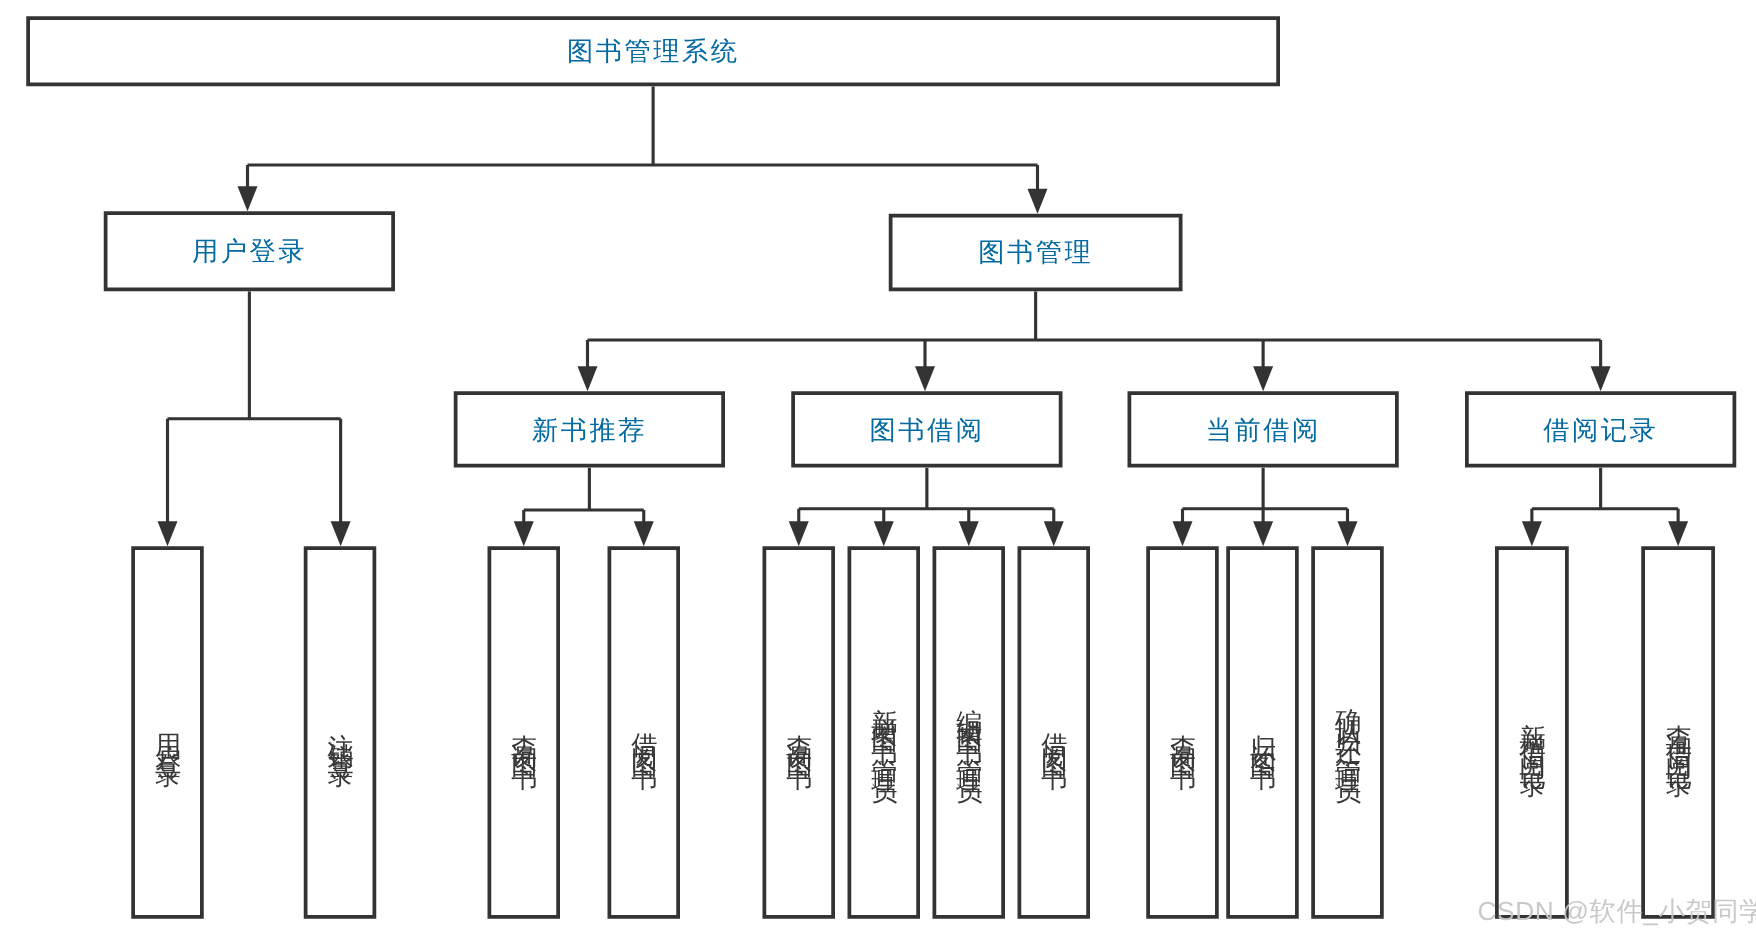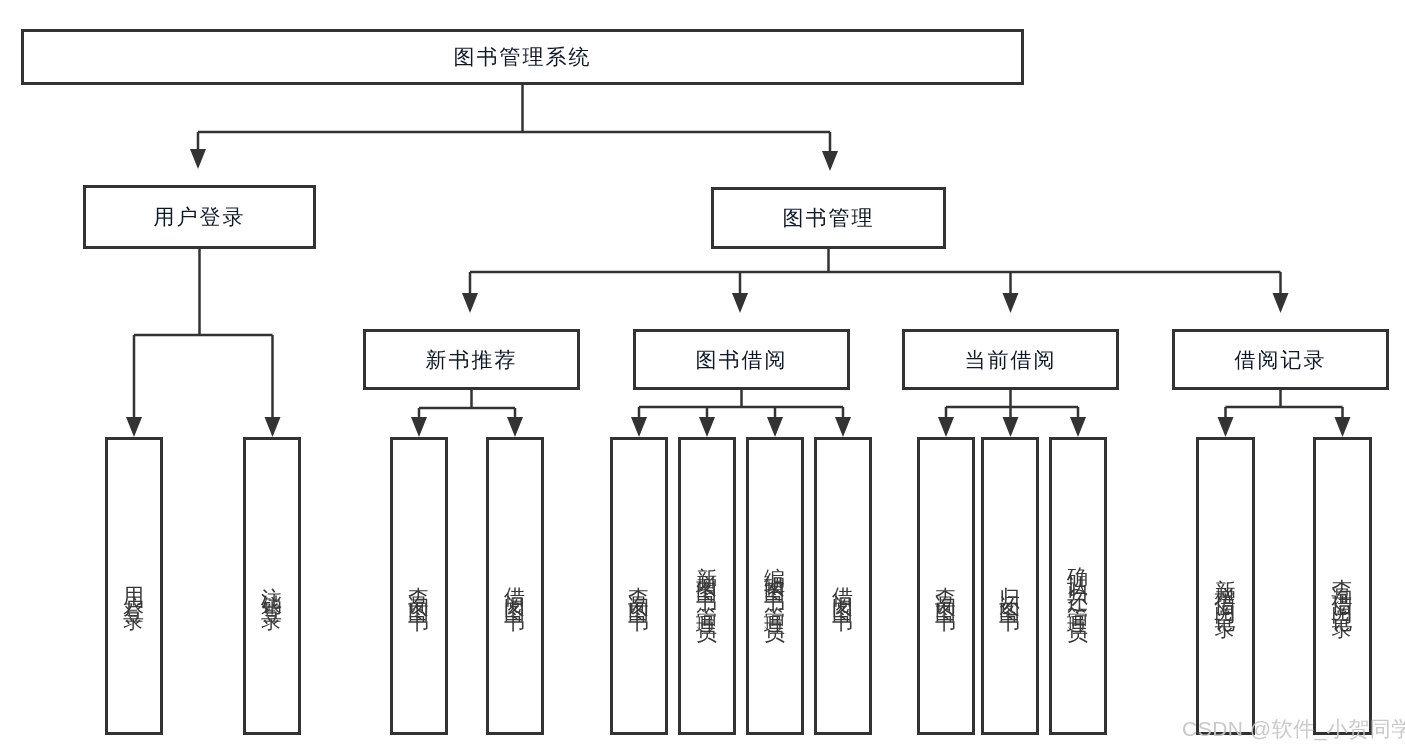--- a/index.html
+++ b/index.html
@@ -20,23 +20,22 @@
   .node {
     position: absolute;
     box-sizing: border-box;
     border: 3px solid #333333;
     background: #ffffff;
     display: flex;
     align-items: center;
     justify-content: center;
     font-size: 21px;
     letter-spacing: 2px;
-    color: #0f172a;
+    color: #0369a1;
     text-align: center;
-    margin-top: 16px;
   }
   .node.root   { left: 21px;  top: 13px;  width: 1003px; height: 56px; }
   .node.lvl2a  { left: 83px;  top: 169px; width: 233px;  height: 64px; }
   .node.lvl2b  { left: 711px; top: 171px; width: 235px;  height: 62px; }
   .node.lvl3   { top: 313px;  width: 217px; height: 61px; }
   .vbox {
     position: absolute;
     top: 437px;
     width: 58px;
     height: 298px;

